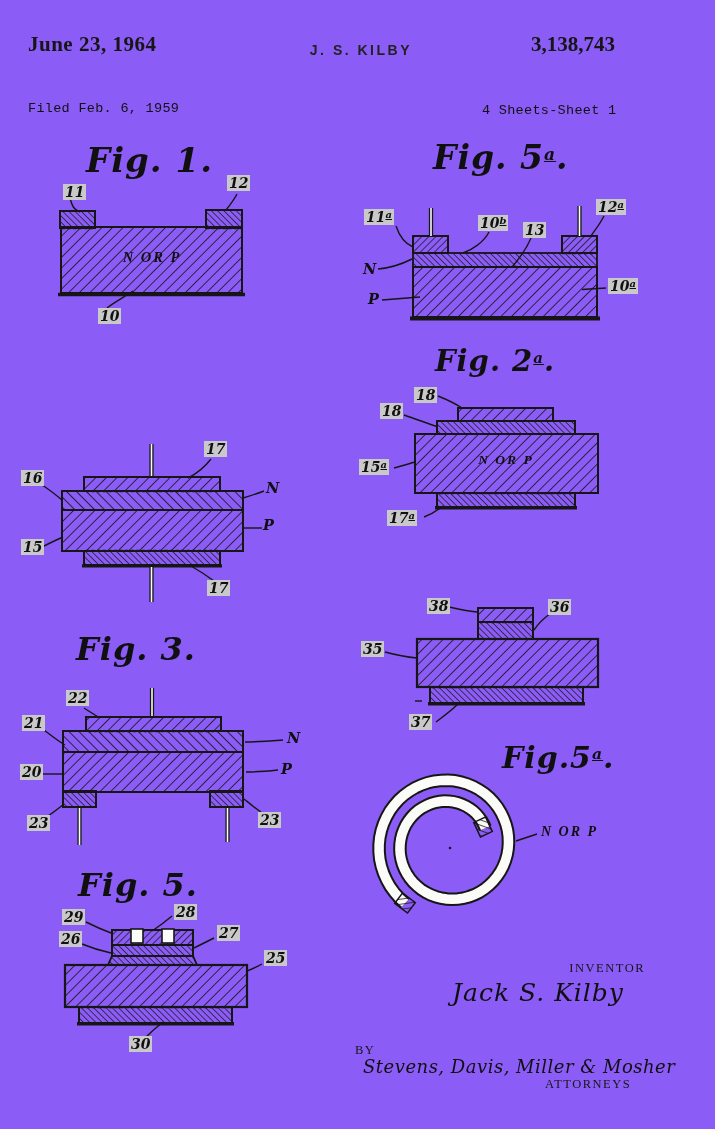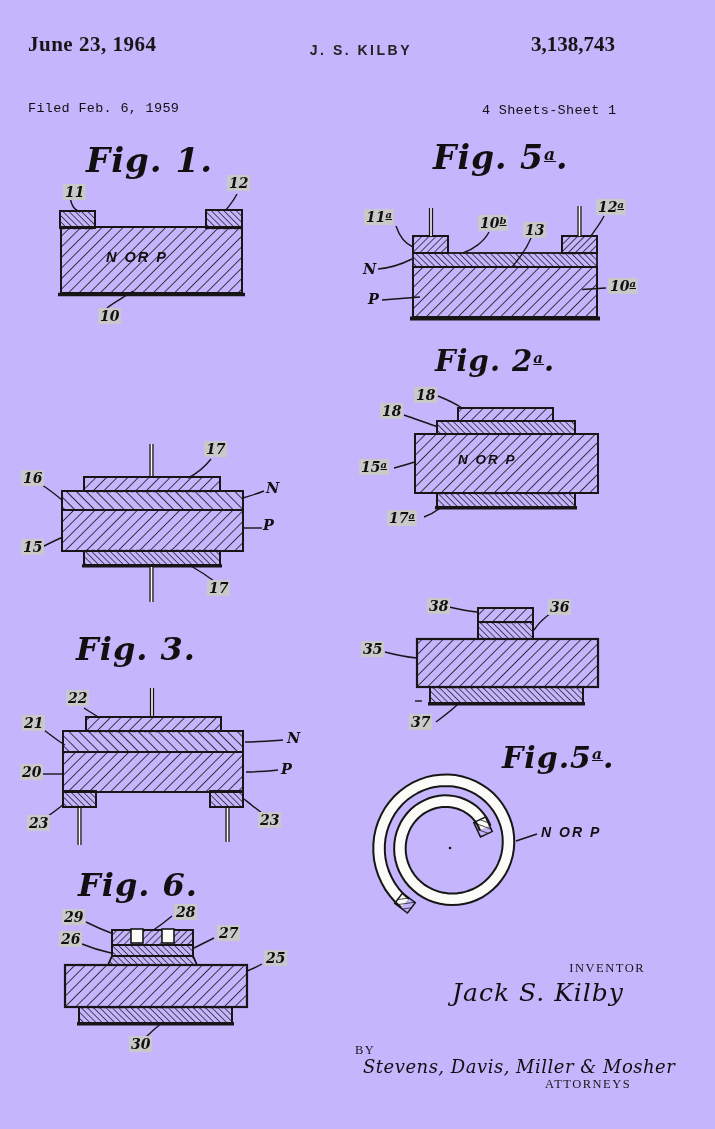--- a/index.html
+++ b/index.html
@@ -1,33 +1,33 @@
 <!DOCTYPE html>
 <html><head>
 <meta charset="utf-8">
 <style>
   html,body{margin:0;padding:0;background:#e8e8e8}
-  #page{position:relative;width:715px;height:1129px;background:#c4b5fd;overflow:hidden;
+  #page{position:relative;width:715px;height:1129px;background:#8b5cf6;overflow:hidden;
         font-family:"Liberation Serif",serif;color:#161616}
   .abs{position:absolute;white-space:nowrap}
   
   .hdr-date{font-family:"Liberation Serif",serif;font-weight:bold;font-size:21px;letter-spacing:.5px}
   .hdr-name{font-family:"Liberation Sans",sans-serif;font-weight:bold;font-size:14px;letter-spacing:2.5px;color:#222}
   .hdr-num{font-family:"Liberation Serif",serif;font-weight:bold;font-size:21px}
   .mono{font-family:"Liberation Mono",monospace;font-size:13.5px;letter-spacing:.3px;color:#111}
   
   .figtitle{font-family:"DejaVu Serif",serif;font-style:italic;font-weight:bold;letter-spacing:1px;color:#101010}
   .figtitle .tsup{font-size:.52em;vertical-align:.55em;text-decoration:underline}
   
   .ref{font-family:"DejaVu Serif",serif;font-style:italic;font-weight:bold;font-size:14px;
        background:#c9c9c9;padding:0 2px;line-height:1.15;color:#101010}
   .ref .sup{font-size:10px;vertical-align:4px;text-decoration:underline}
   .ltr{font-family:"DejaVu Serif",serif;font-style:italic;font-weight:bold;font-size:14.5px;color:#101010}
-  .mat{font-family:Liberation Sans, sans-serif;font-style:italic;font-weight:bold;font-size:14.5px;
-       letter-spacing:2px;color:#101010;}
+  .mat{font-family:Liberation Serif, serif;font-style:italic;font-weight:bold;font-size:14.5px;
+       letter-spacing:2px;color:#101010;text-align:center}
   
   .caption{font-family:"Liberation Serif",serif;font-size:12.5px;letter-spacing:1.5px;color:#161616}
   .sig{font-family:"DejaVu Serif",serif;font-style:italic;color:#101010}
   .sig-inventor{font-size:25px;letter-spacing:1px}
   .sig-attorney{font-size:18px;letter-spacing:.5px}
   svg{position:absolute;left:0;top:0}
 </style>
 </head>
 <body>
 
@@ -185,21 +185,21 @@
   <div class="abs hdr-name" style="left:292px;top:42px;width:120px;text-align:right">J. S. KILBY</div>
   <div class="abs hdr-num" style="left:531px;top:32px">3,138,743</div>
   <div class="abs mono" style="left:28px;top:101px">Filed Feb. 6, 1959</div>
   <div class="abs mono" style="left:482px;top:103px">4 Sheets-Sheet 1</div>
 
   <div class="abs figtitle" style="left:86px;top:140px;font-size:34px"><span>Fig. 1.</span></div>
   <div class="abs figtitle" style="left:433px;top:138px;font-size:33px"><span>Fig. 5</span><span class="tsup">a</span><span>.</span></div>
   <div class="abs figtitle" style="left:435px;top:344px;font-size:29px"><span>Fig. 2</span><span class="tsup">a</span><span>.</span></div>
   <div class="abs figtitle" style="left:76px;top:630px;font-size:32px"><span>Fig. 3.</span></div>
   <div class="abs figtitle" style="left:502px;top:740px;font-size:30px"><span>Fig.5</span><span class="tsup">a</span><span>.</span></div>
-  <div class="abs figtitle" style="left:78px;top:866px;font-size:32px"><span>Fig. 6.</span></div>
+  <div class="abs figtitle" style="left:78px;top:866px;font-size:32px"><span>Fig. 5.</span></div>
 
   <div class="abs ref" style="left:63px;top:184px"><span>11</span></div>
   <div class="abs ref" style="left:227px;top:175px"><span>12</span></div>
   <div class="abs ref" style="left:98px;top:308px"><span>10</span></div>
   <div class="abs mat" style="left:106px;top:249px;width:92px">N OR P</div>
 
   <div class="abs ref" style="left:364px;top:209px"><span>11</span><span class="sup">a</span></div>
   <div class="abs ref" style="left:478px;top:215px"><span>10</span><span class="sup">b</span></div>
   <div class="abs ref" style="left:523px;top:222px"><span>13</span></div>
   <div class="abs ref" style="left:596px;top:199px"><span>12</span><span class="sup">a</span></div>

